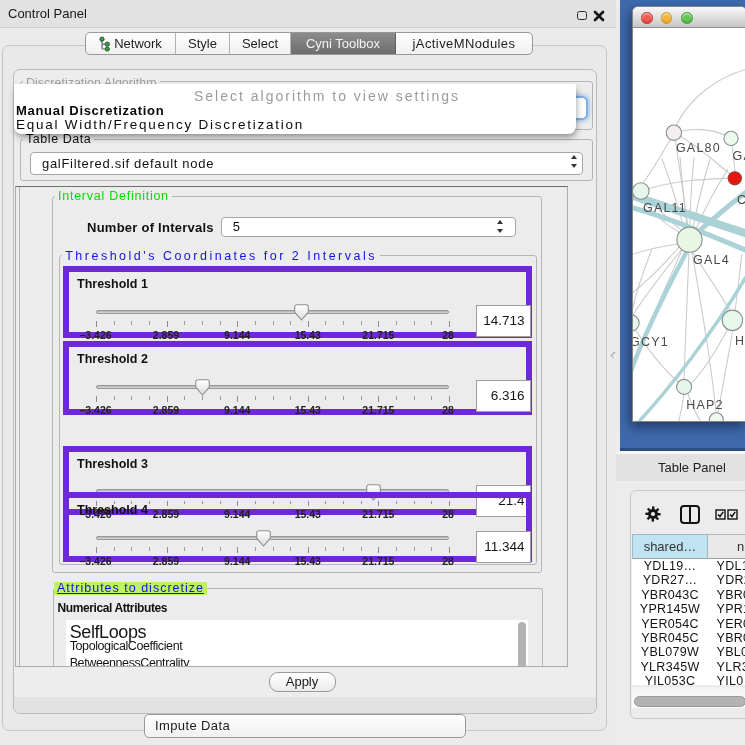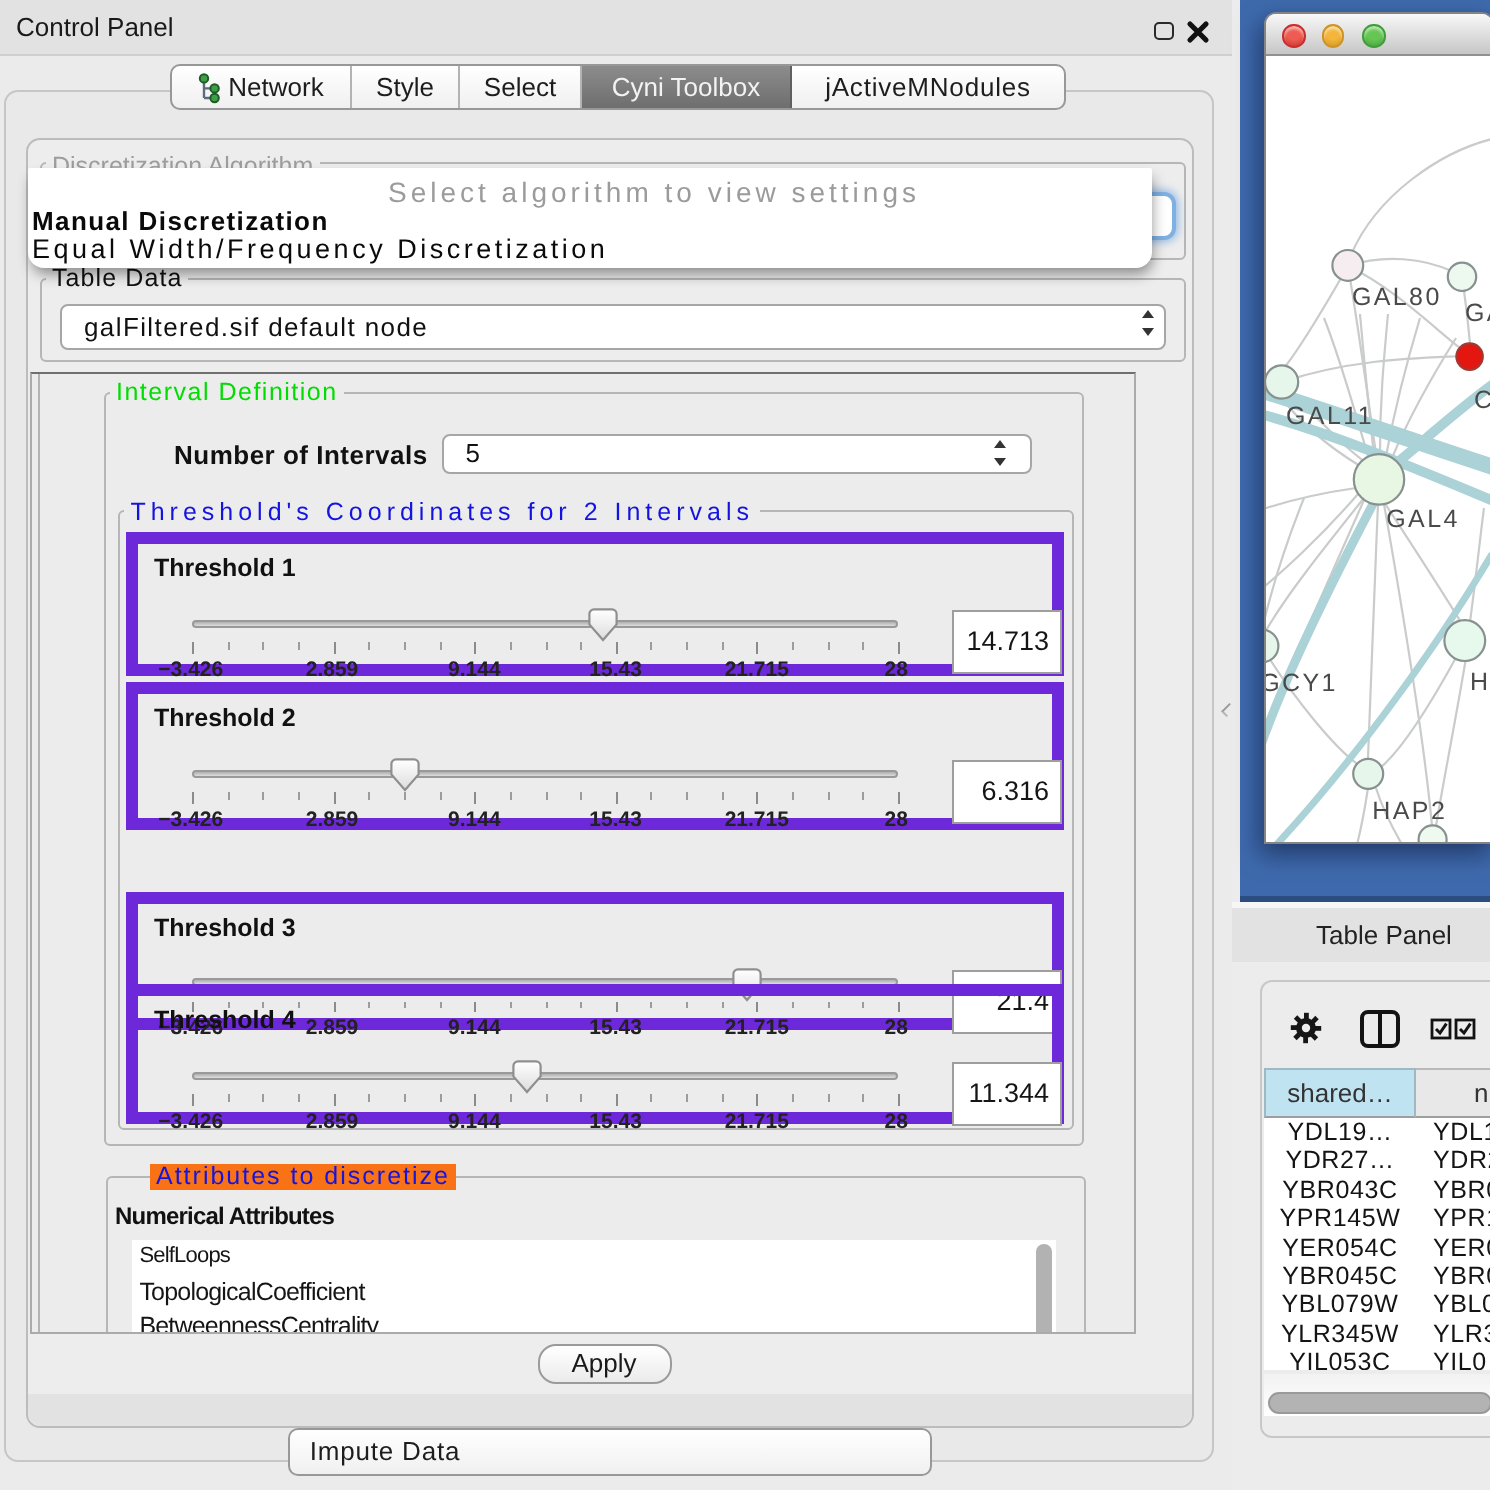--- a/index.html
+++ b/index.html
@@ -230,24 +230,24 @@
           <linearGradient id="thg" x1="0" y1="0" x2="0" y2="1">
             <stop offset="0" stop-color="#ffffff"></stop>
             <stop offset="1" stop-color="#dcdcdc"></stop>
           </linearGradient>
         </defs>
         <path d="M3 0.7 h9 a2.3 2.3 0 0 1 2.3 2.3 v5.2 L7.5 16 L0.7 8.2 V3 A2.3 2.3 0 0 1 3 0.7 z" fill="url(#thg)" stroke="#8f8f8f" stroke-width="1.1"></path>
       </svg>
 <div class="vbox" style="left:406.5px;top:33px;width:55px;height:32px;line-height:30px;">11.344</div>
 </div>
 <div class="gbx" style="left:36.7px;top:400.5px;width:490px;height:100px;border-bottom:none;"></div>
-<div class="gtitle" style="left:59px;top:394.5px;background:#f97316;color:#1414e0;letter-spacing:1px;">Attributes to discretize</div>
+<div class="gtitle" style="left:38px;top:394.5px;background:#bef264;color:#1414e0;letter-spacing:1px;text-decoration:underline;">Attributes to discretize</div>
 <div class="abs" style="left:41.5px;top:413.5px;font-size:12px;font-weight:bold;letter-spacing:-0.4px;color:#111;">Numerical Attributes</div>
 <div class="abs" style="left:50.2px;top:433.29999999999995px;width:462px;height:60px;background:#fff;">
-<div class="abs" style="left:3.5px;top:1.5px;font-size:11px;letter-spacing:-0.4px;color:#151515;">SelfLoops</div>
+<div class="abs" style="left:3.5px;top:1.5px;font-size:18px;letter-spacing:-0.4px;color:#151515;">SelfLoops</div>
 <div class="abs" style="left:3.5px;top:18.8px;font-size:12.5px;letter-spacing:-0.4px;color:#151515;">TopologicalCoefficient</div>
 <div class="abs" style="left:3.5px;top:36.1px;font-size:12.5px;letter-spacing:-0.4px;color:#151515;">BetweennessCentrality</div>
 <div class="abs" style="left:452.3px;top:2px;width:8px;height:57px;background:#b2b2b2;border-radius:4px;"></div>
 </div>
 </div>
 <div class="abs" style="left:268.5px;top:672px;width:67px;height:19.5px;background:linear-gradient(#ffffff,#ebebeb);border:1px solid #9b9b9b;border-radius:9px;font-size:13px;color:#1a1a1a;display:flex;align-items:center;justify-content:center;">Apply</div>
 <div class="seg" style="left:143.5px;top:702px;width:322px;height:23.5px;margin-top:12px;">
 <div style="width:96px;letter-spacing:0.4px;">Impute Data</div>
 </div>
 <div class="abs" style="left:611.5px;top:352px;width:4px;height:6px;border-left:1.5px solid #9a9a9a;border-bottom:1.5px solid #b5b5b5;transform:rotate(45deg);"></div>

